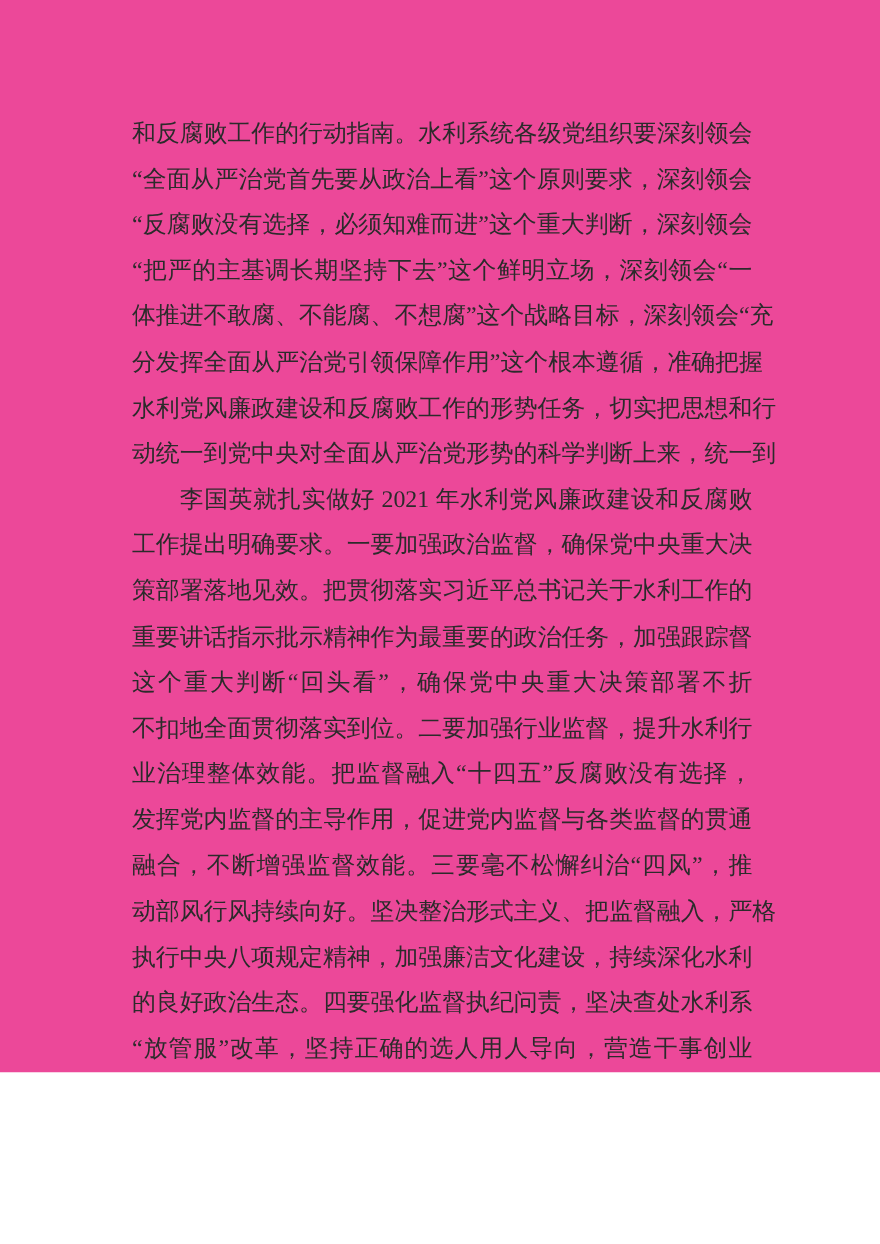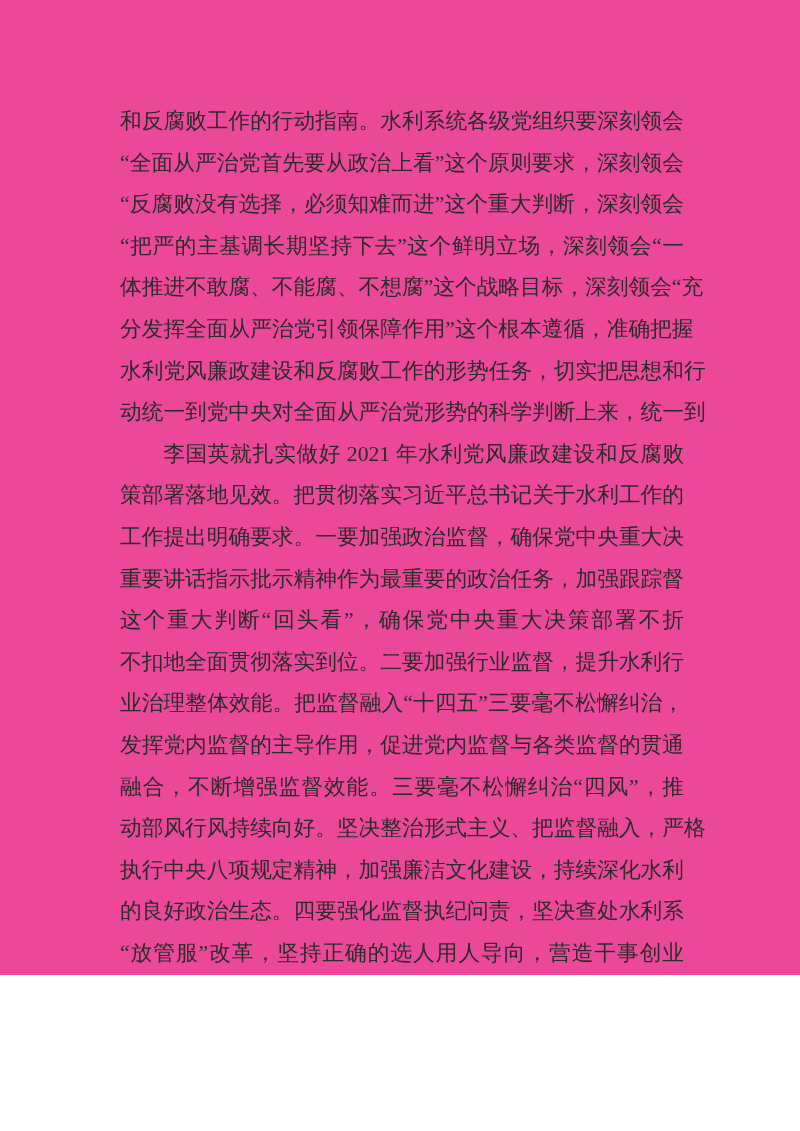--- a/index.html
+++ b/index.html
@@ -56,26 +56,26 @@
   <div class="text-block">
     <div class="line">和反腐败工作的行动指南。水利系统各级党组织要深刻领会</div>
     <div class="line">“全面从严治党首先要从政治上看”这个原则要求，深刻领会</div>
     <div class="line">“反腐败没有选择，必须知难而进”这个重大判断，深刻领会</div>
     <div class="line">“把严的主基调长期坚持下去”这个鲜明立场，深刻领会“一</div>
     <div class="line">体推进不敢腐、不能腐、不想腐”这个战略目标，深刻领会“充</div>
     <div class="line">分发挥全面从严治党引领保障作用”这个根本遵循，准确把握</div>
     <div class="line">水利党风廉政建设和反腐败工作的形势任务，切实把思想和行</div>
     <div class="line">动统一到党中央对全面从严治党形势的科学判断上来，统一到</div>
     <div class="line indent">李国英就扎实做好 2021 年水利党风廉政建设和反腐败</div>
+    <div class="line">工作提出明确要求。一要加强政治监督，确保党中央重大决</div>
     <div class="line">策部署落地见效。把贯彻落实习近平总书记关于水利工作的</div>
-    <div class="line">工作提出明确要求。一要加强政治监督，确保党中央重大决</div>
     <div class="line">重要讲话指示批示精神作为最重要的政治任务，加强跟踪督</div>
     <div class="line">这个重大判断“回头看”，确保党中央重大决策部署不折</div>
     <div class="line">不扣地全面贯彻落实到位。二要加强行业监督，提升水利行</div>
-    <div class="line">业治理整体效能。把监督融入“十四五”三要毫不松懈纠治，</div>
+    <div class="line">业治理整体效能。把监督融入“十四五”反腐败没有选择，</div>
     <div class="line">发挥党内监督的主导作用，促进党内监督与各类监督的贯通</div>
     <div class="line">融合，不断增强监督效能。三要毫不松懈纠治“四风”，推</div>
     <div class="line">动部风行风持续向好。坚决整治形式主义、把监督融入，严格</div>
     <div class="line">执行中央八项规定精神，加强廉洁文化建设，持续深化水利</div>
     <div class="line">的良好政治生态。四要强化监督执纪问责，坚决查处水利系</div>
     <div class="line">“放管服”改革，坚持正确的选人用人导向，营造干事创业</div>
   </div>
   <div class="page-number">- 30 -</div>
 </div>
 

